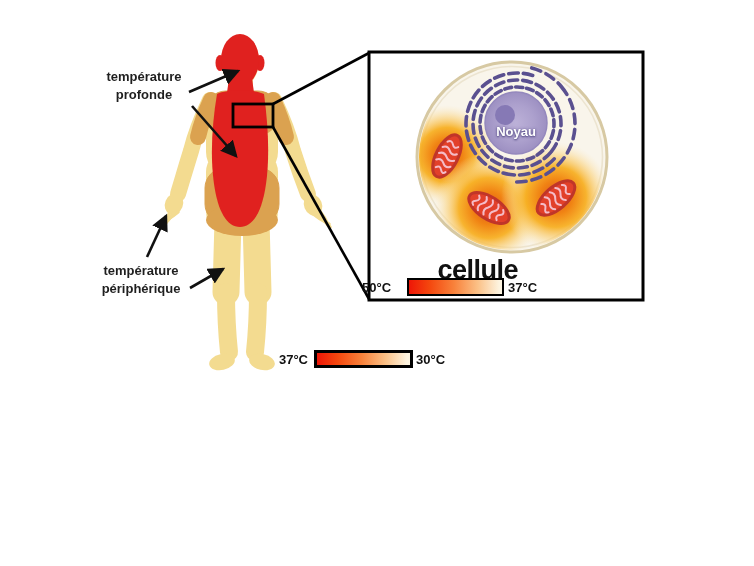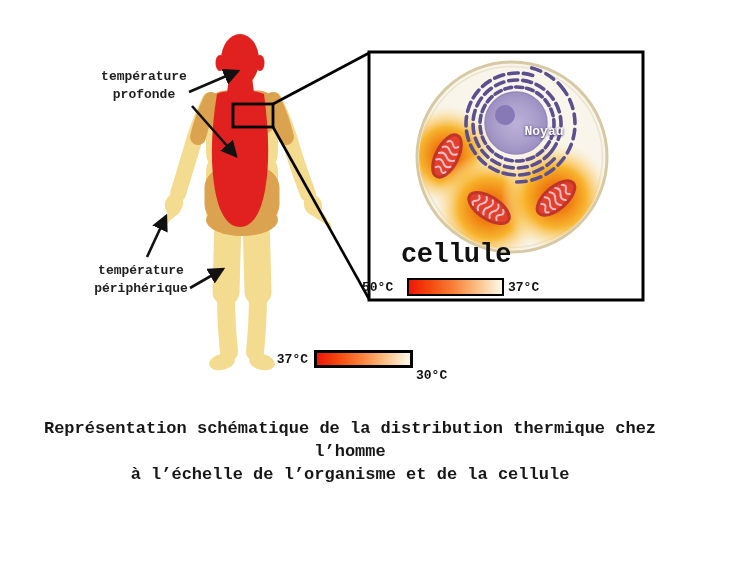--- a/index.html
+++ b/index.html
@@ -1,27 +1,27 @@
 <!DOCTYPE html>
 <html><head>
 <meta charset="utf-8">
 <style>
   html,body{margin:0;padding:0;background:#fff;}
   #stage{
     position:relative;width:754px;height:566px;background:#ffffff;overflow:hidden;
-    font-family:Liberation Mono, monospace;
+    font-family:Liberation Sans, sans-serif;
   }
   #stage svg{position:absolute;left:0;top:0;}
   .lbl{position:absolute;font-weight:700;color:#1a1a1a;}
   .temp-label{
     width:116px;text-align:center;font-size:13px;line-height:1.42;
     white-space:pre-line;color:#1f1f1f;
   }
   .noyau{
-    left:504px;top:124px;width:80px;text-align:center;font-size:13px;color:#fff;
+    left:476px;top:124px;width:80px;text-align:center;font-size:13px;color:#fff;
     text-shadow:0 1px 2px rgba(80,70,130,.95),0 0 3px rgba(80,70,130,.7);
   }
   .mitolbl{left:432px;top:170px;width:145px;text-align:center;font-size:13.5px;color:#e8221c;}
   .scale-title{width:124px;text-align:center;font-size:27px;line-height:1;color:#111;letter-spacing:-.5px;}
   .deg{font-size:13px;color:#111;}
   .gradbar{
     position:absolute;box-sizing:border-box;border:2.5px solid #000;
     background:linear-gradient(to right,#ee1607,#f4470e 22%,#f8813a 48%,#fbc187 74%,#fdf4e0 97%);
   }
   .caption{
@@ -171,27 +171,23 @@
 
   <div class="lbl temp-label" style="left:86px;top:68px;">température
 profonde</div>
 
   <div class="lbl temp-label" style="left:83px;top:262px;">température
 périphérique</div>
 
   <div class="lbl noyau">Noyau</div>
 
 
-  <div class="lbl scale-title" style="left:394px;top:242px;">cellule</div>
+  <div class="lbl scale-title" style="left:394px;top:257px;text-align:right;">cellule</div>
   <div class="gradbar" style="left:407px;top:278px;width:97px;height:18px;"></div>
   <div class="lbl deg" style="left:362px;top:280px;width:42px;text-align:left;">50°C</div>
   <div class="lbl deg" style="left:508px;top:280px;width:46px;">37°C</div>
 
   <div class="gradbar" style="left:314px;top:350px;width:99px;height:18px;border-width:3px;"></div>
   <div class="lbl deg" style="left:266px;top:352px;width:42px;text-align:right;">37°C</div>
-  <div class="lbl deg" style="left:416px;top:368px;width:46px;">30°C</div>
+  <div class="lbl deg" style="left:416px;top:352px;width:46px;">30°C</div>
 
-  <div class="lbl caption">
-    <div>Représentation schématique de la distribution thermique chez l’homme</div>
-    <div>à l’échelle de l’organisme et de la cellule</div>
-  </div>
 
 </div>
 
 </body></html>

